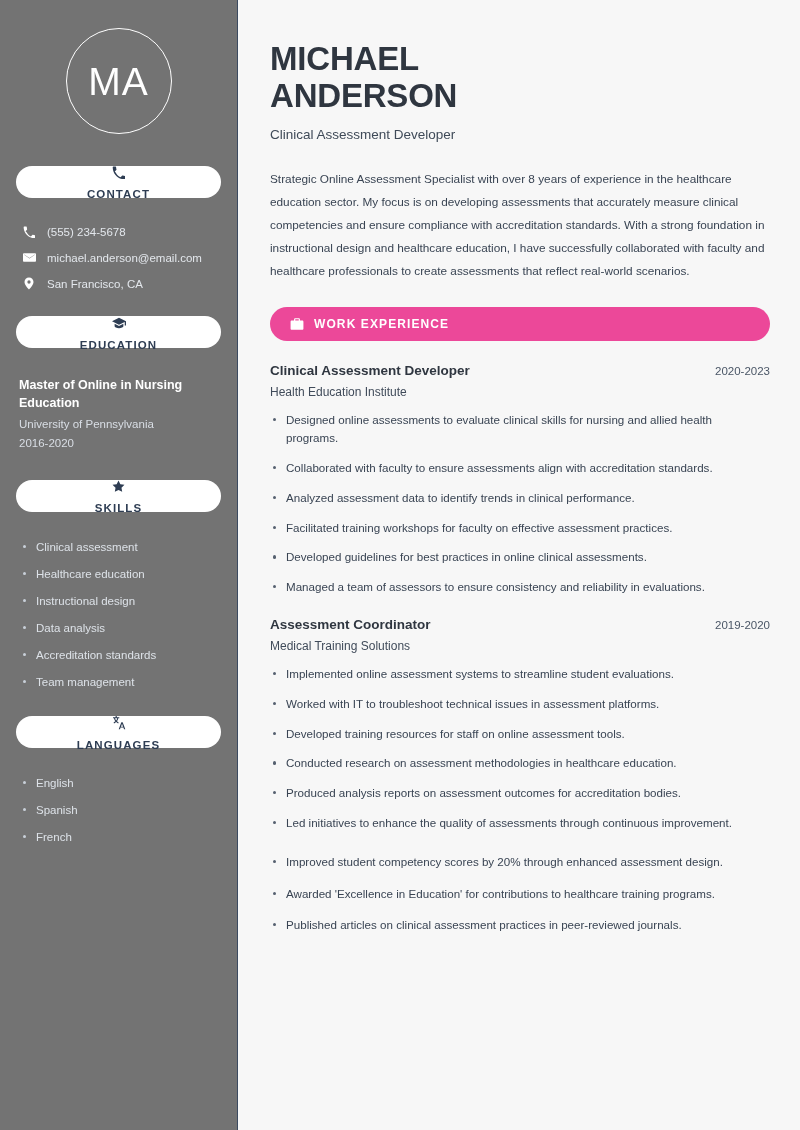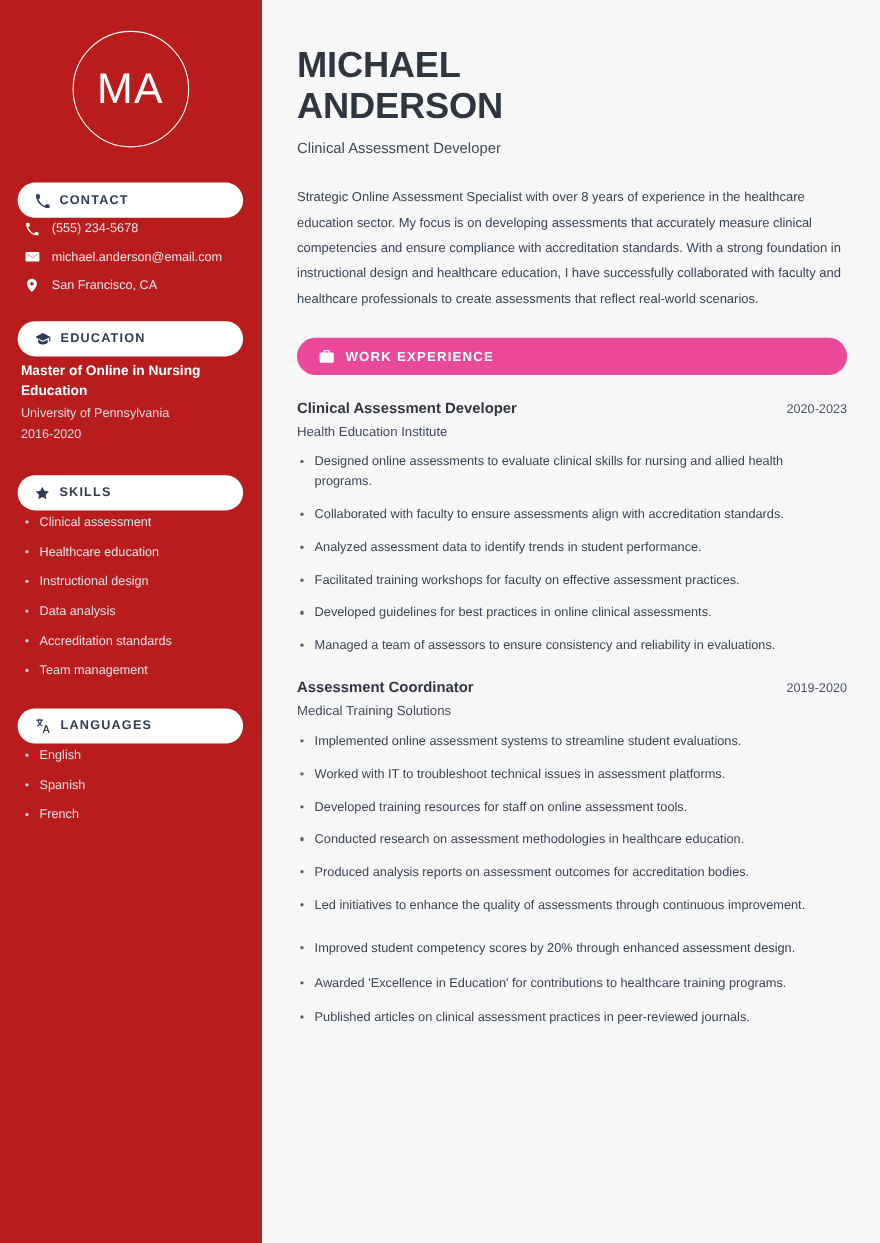--- a/index.html
+++ b/index.html
@@ -21,21 +21,21 @@
     width: 800px;
     height: 1130px;
     display: flex;
     background: #f7f7f7;
   }
 
   
   .sidebar {
     width: 238px;
     min-width: 238px;
-    background: #b91c1c;
+    background: #737373;
     border-right: 1px solid #3b4a60;
     padding: 0 16px;
     color: #ffffff;
     position: relative;
   }
 
   .avatar-wrap {
     display: flex;
     justify-content: center;
     margin-top: 28px;
@@ -63,21 +63,22 @@
   
   .pill {
     background: #ffffff;
     color: #2e3d53;
     border-radius: 999px;
     height: 32px;
     display: flex;
     align-items: center;
     gap: 9px;
     padding: 0 16px;
-    margin-bottom: 4px;
+    margin-bottom: 28px;
+    flex-direction: column;
   }
 
   .pill .pill-label {
     font-size: 11.5px;
     font-weight: bold;
     letter-spacing: 1.1px;
     text-transform: uppercase;
     color: #2e3d53;
   }
 
@@ -395,21 +396,21 @@
 
     <div class="job">
       <div class="job-head">
         <span class="job-role">Clinical Assessment Developer</span>
         <span class="job-dates">2020-2023</span>
       </div>
       <div class="job-company">Health Education Institute</div>
       <ul class="bullets">
         <li>Designed online assessments to evaluate clinical skills for nursing and allied health programs.</li>
         <li>Collaborated with faculty to ensure assessments align with accreditation standards.</li>
-        <li>Analyzed assessment data to identify trends in student performance.</li>
+        <li>Analyzed assessment data to identify trends in clinical performance.</li>
         <li>Facilitated training workshops for faculty on effective assessment practices.</li>
         <li>Developed guidelines for best practices in online clinical assessments.</li>
         <li>Managed a team of assessors to ensure consistency and reliability in evaluations.</li>
       </ul>
     </div>
 
     <div class="job">
       <div class="job-head">
         <span class="job-role">Assessment Coordinator</span>
         <span class="job-dates">2019-2020</span>

